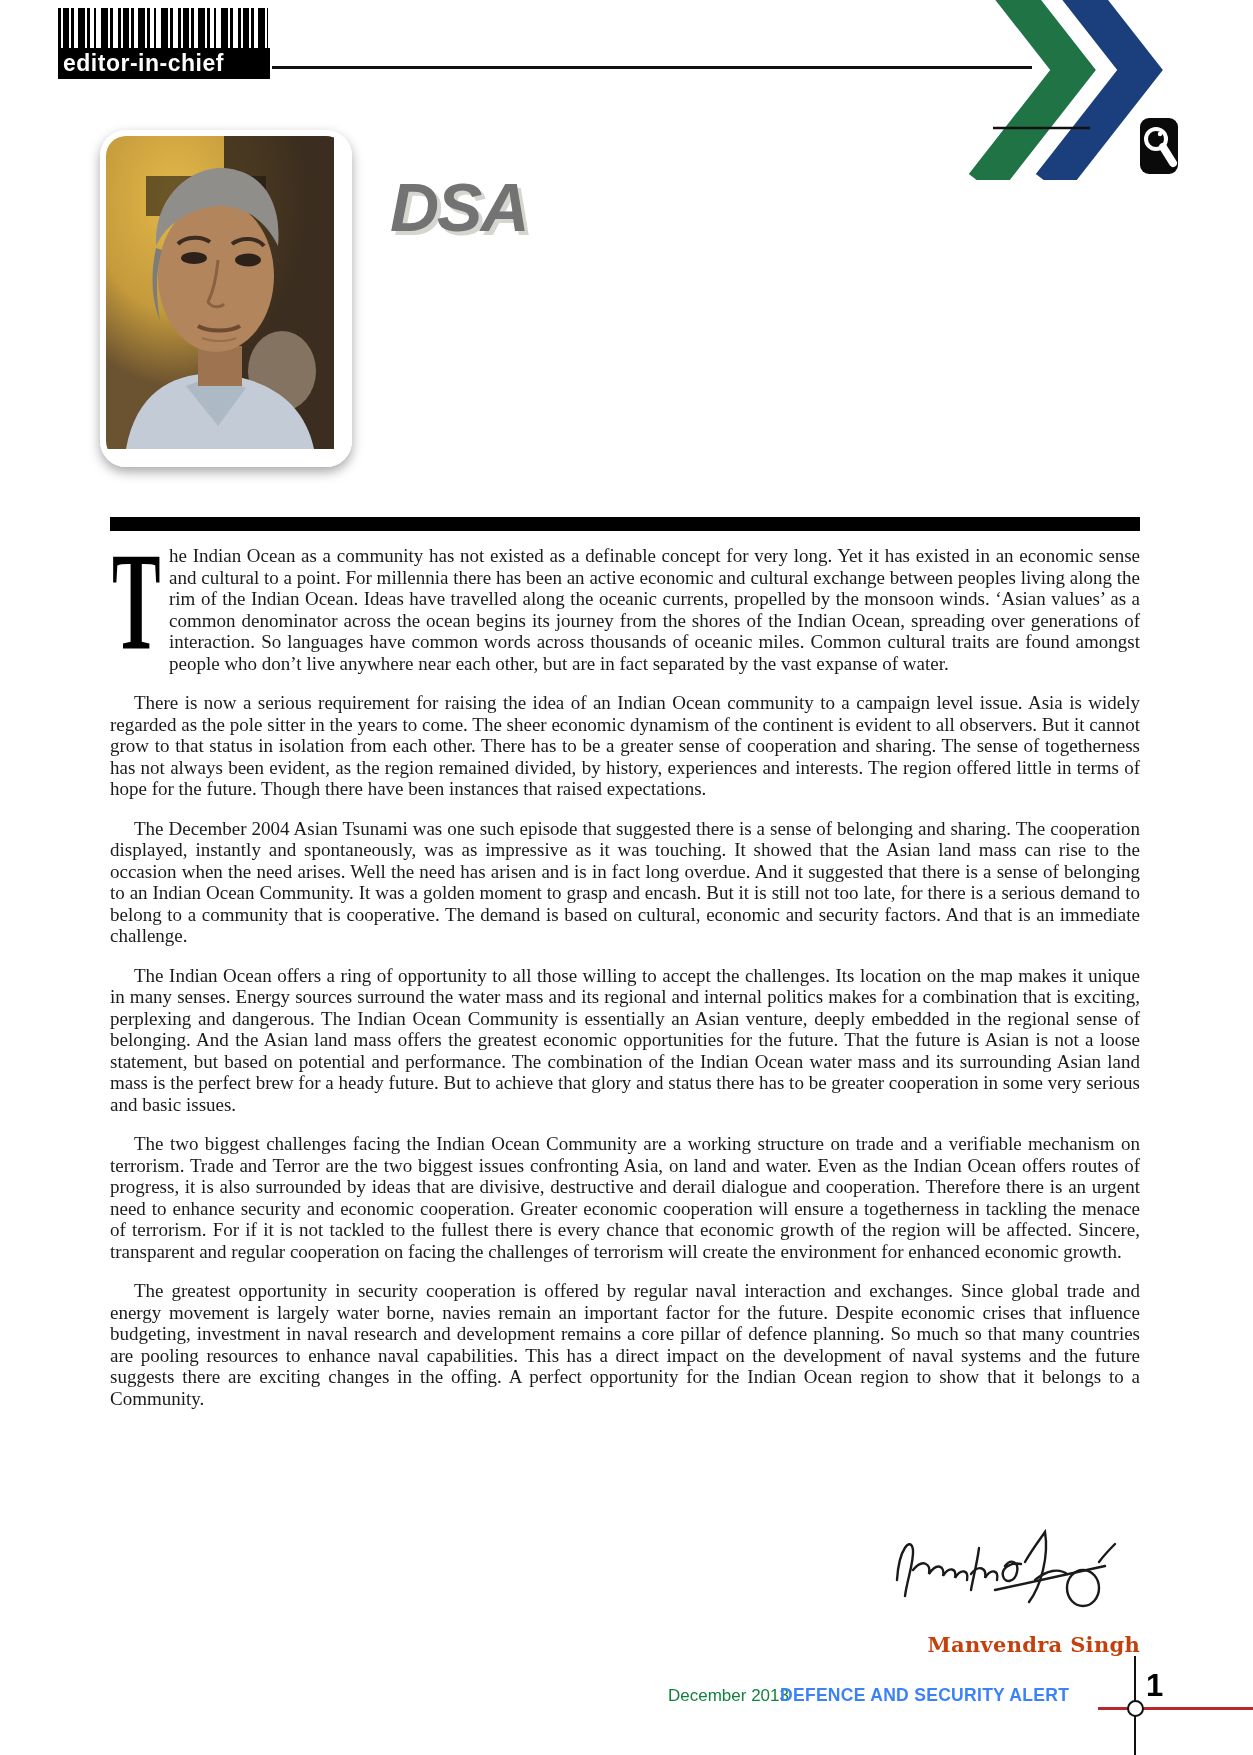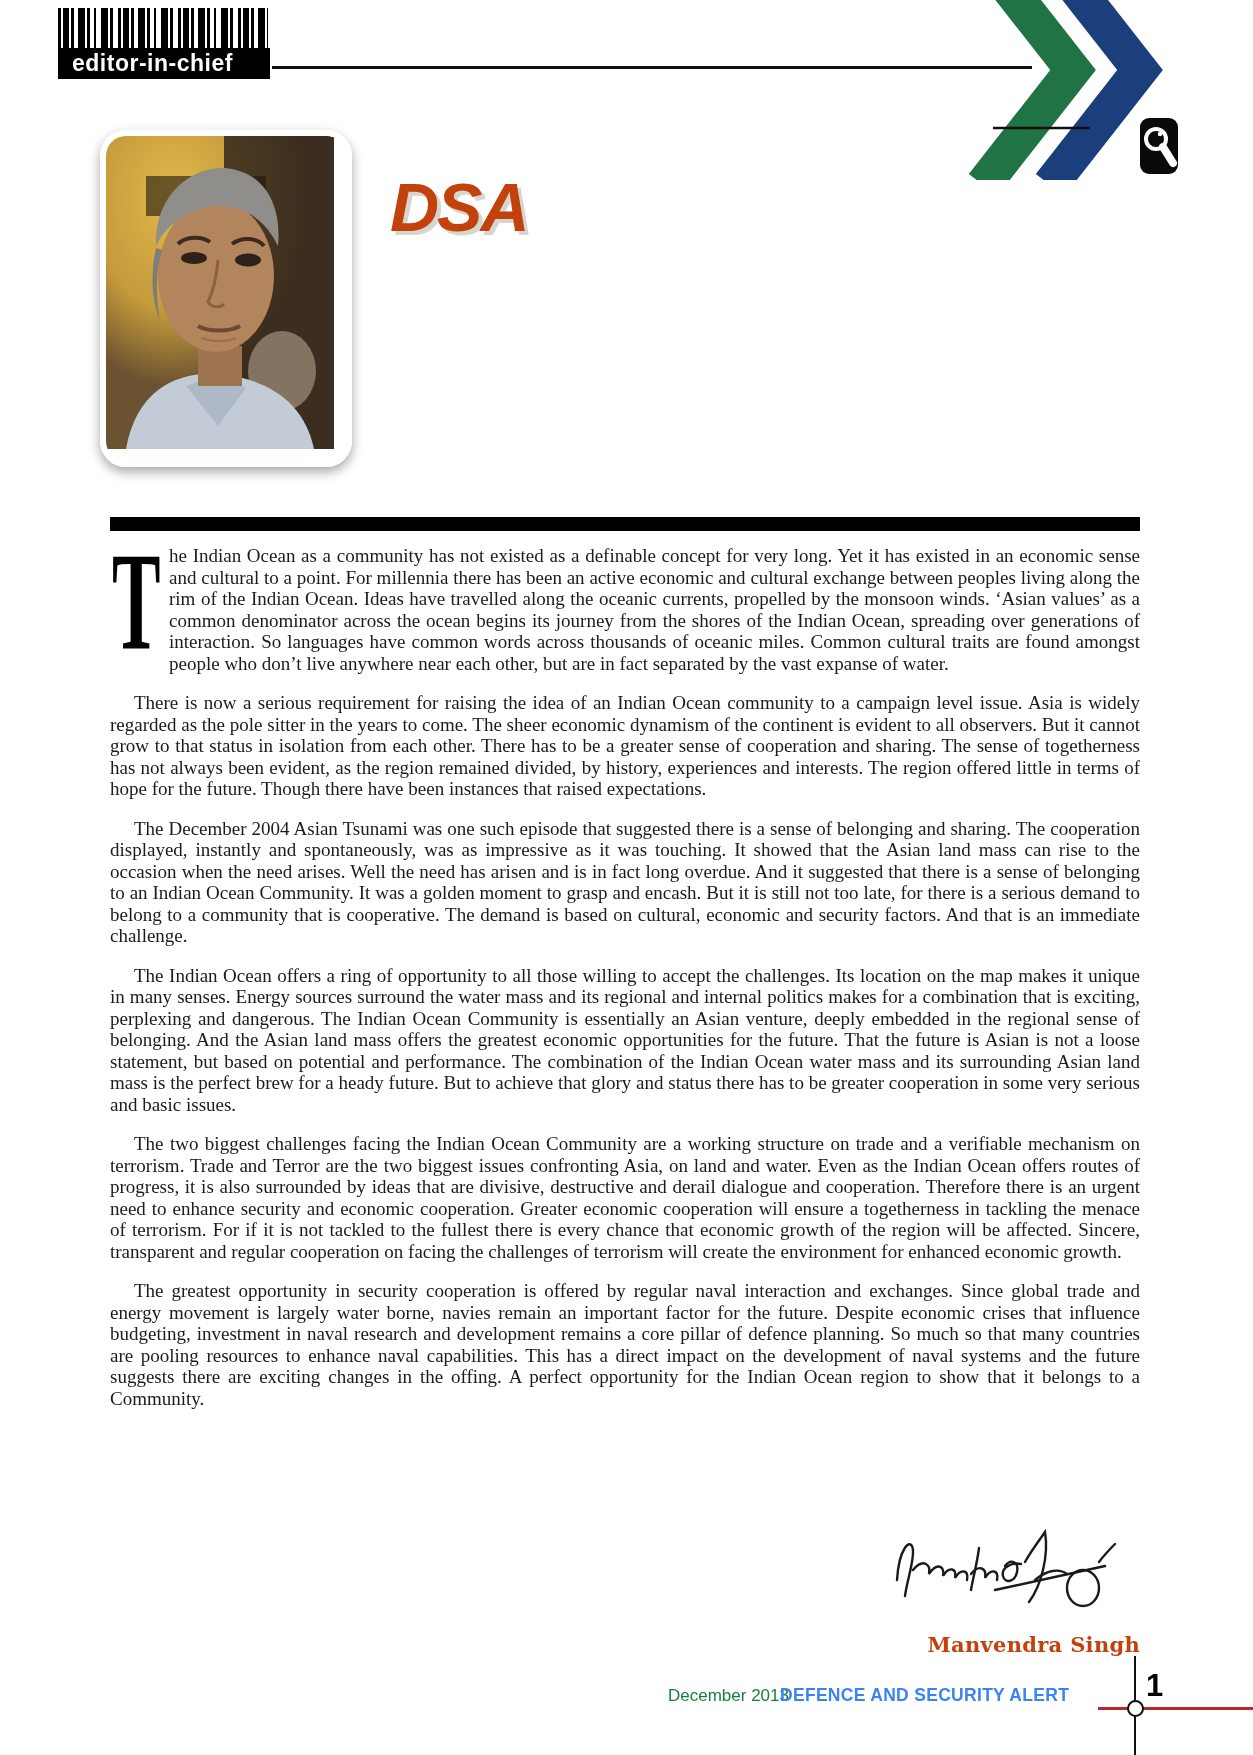--- a/index.html
+++ b/index.html
@@ -13,37 +13,37 @@
     position:absolute;left:58px;top:8px;width:210px;height:40px;
     background:repeating-linear-gradient(90deg,
       #000 0 3px,#fff 3px 5px,#000 5px 11px,#fff 11px 13px,
       #000 13px 16px,#fff 16px 20px,#000 20px 27px,#fff 27px 29px,
       #000 29px 32px,#fff 32px 36px,#000 36px 38px,#fff 38px 43px,
       #000 43px 50px,#fff 50px 52px,#000 52px 55px,#fff 55px 60px);
   }
   .section-label{
     position:absolute;left:58px;top:48px;width:212px;height:31px;
     background:#000;color:#fff;font-weight:bold;font-size:23px;
-    line-height:30px;padding-left:14px;box-sizing:border-box;
+    line-height:30px;padding-left:5px;box-sizing:border-box;
     letter-spacing:0.5px;
   }
   .head-rule{position:absolute;left:272px;top:66px;width:760px;height:3px;background:#111;}
   .chevrons{position:absolute;left:853px;top:0;width:400px;height:180px;}
   .magnifier{position:absolute;left:1140px;top:118px;width:38px;height:56px;}
   
   .portrait{
     position:absolute;left:100px;top:130px;width:240px;height:325px;
     border:6px solid #fff;border-radius:26px;overflow:hidden;
     box-shadow:0 5px 12px rgba(0,0,0,.35);
   }
   .portrait svg{display:block;}
   
   .title-block{
     position:absolute;left:390px;top:168px;width:700px;
-    color:#c2410c;font-weight:bold;letter-spacing:-2px;
+    color:#737373;font-weight:bold;letter-spacing:-2px;
     text-shadow:4px 4px 0 #d6d6d0;line-height:78px;font-size:68px;
   }
   .title-line1{font-style:italic;}
   
   .body-rule{position:absolute;left:110px;top:517px;width:1030px;height:14px;background:#000;}
   .article{
     position:absolute;left:110px;top:545px;width:1030px;
     font-family:"Liberation Serif",serif;font-size:19px;line-height:21.5px;
     text-align:justify;color:#1b1b1b;
   }

